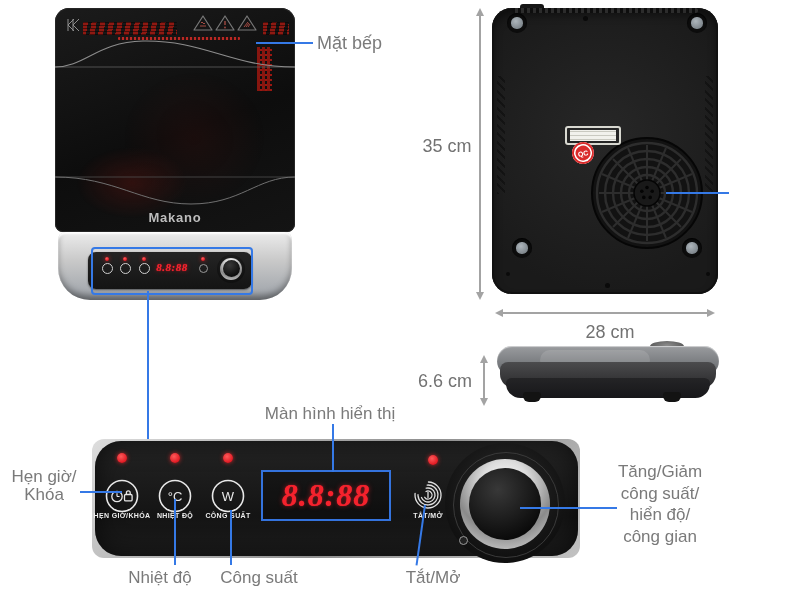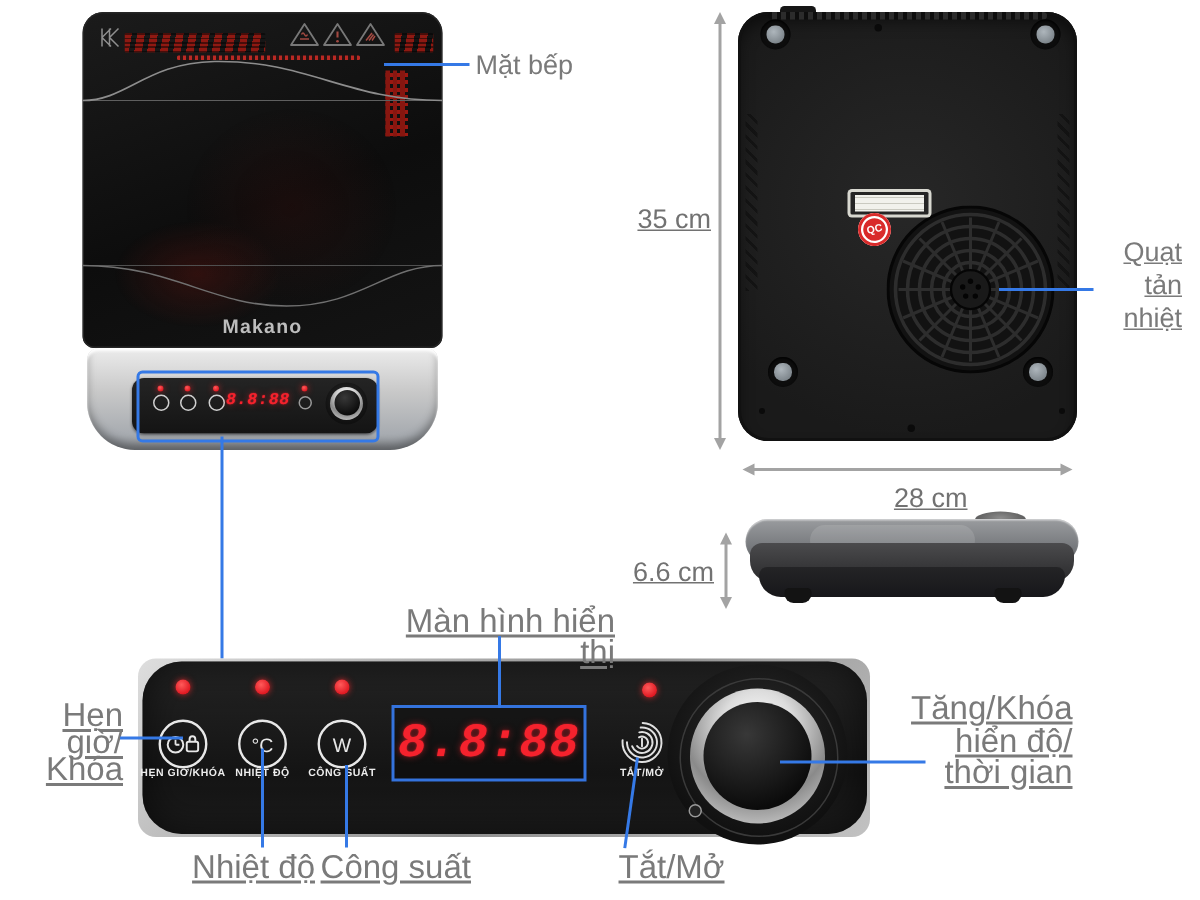--- a/index.html
+++ b/index.html
@@ -1,21 +1,21 @@
 <!DOCTYPE html>
 <html><head>
 <meta charset="utf-8">
 <style>
   html,body{margin:0;padding:0;background:#fff;}
   .stage{position:relative;width:800px;height:600px;background:#fff;overflow:hidden;
          font-family:"Liberation Sans",sans-serif;}
   .abs{position:absolute;}
   
   .callout{color:#7a7a7a;font-size:18px;line-height:21px;}
-  .callout.sm{font-size:22px;}
+  .callout.sm{font-size:17px;}
   .dim{color:#727272;font-size:18px;}
   .bl{background:#3579e6;}
   .blue-h{height:2px;}
   .blue-v{width:2px;}
   .gray-line{background:#a3a3a3;}
   .tri{width:0;height:0;}
   
   .glass{left:0;top:0;width:240px;height:224px;border-radius:14px 14px 8px 8px;
     background:linear-gradient(160deg,#1b1b1b,#0d0d0d 55%,#141414);
     box-shadow:inset 0 0 0 1px #262626;}
@@ -31,21 +31,21 @@
      repeating-linear-gradient(90deg,#8e1710 0 3px,rgba(0,0,0,0) 3px 5px),
      repeating-linear-gradient(0deg,rgba(170,25,18,.95) 0 2.5px,transparent 2.5px 5px);opacity:.95;}
   .brandtext{color:#bdbdbd;font-size:13px;font-weight:600;letter-spacing:.8px;text-align:center;}
   .fbase{background:linear-gradient(180deg,#ececec,#c9c9c9 42%,#a7abb0 85%,#8e9297);
     border-radius:8px 8px 32px 32px;box-shadow:inset 0 2px 2px #fff,inset 0 -4px 6px rgba(0,0,0,.35);}
   .mini-panel{background:linear-gradient(180deg,#242424,#141414);border-radius:8px;
     box-shadow:0 1px 2px rgba(0,0,0,.5);}
   .mini-circle{border:1px solid #cfcfcf;border-radius:50%;width:11px;height:11px;box-sizing:border-box;}
   .reddot{background:radial-gradient(circle at 40% 35%,#ff5a5a,#e01922 70%);border-radius:50%;
     box-shadow:0 0 4px rgba(240,40,45,.8);}
-  .led{font-family:Liberation Mono, monospace;font-style:italic;font-weight:700;color:#f5222d;
+  .led{font-family:Liberation Serif, serif;font-style:italic;font-weight:700;color:#f5222d;
     text-shadow:0 0 5px rgba(245,34,45,.55),0 0 1px rgba(245,34,45,.9);}
   .hl-rect{border:2px solid #3579e6;border-radius:4px;}
   
   .bbody{background:radial-gradient(circle at 50% 45%,#272727,#1a1a1a 80%);
     border-radius:20px;box-shadow:inset 0 0 0 2px #111,inset 0 6px 10px rgba(0,0,0,.5);}
   .serr{background:repeating-linear-gradient(90deg,#0e0e0e 0 3px,#2c2c2c 3px 6px);border-radius:3px;}
   .foot{border-radius:50%;background:#0d0d0d;box-shadow:inset 0 1px 2px #000;}
   .foot i{position:absolute;left:22%;top:22%;width:56%;height:56%;border-radius:50%;
     background:radial-gradient(circle at 40% 35%,#aeb6bc,#7c848a 75%);}
   .vent{background:repeating-linear-gradient(45deg,#0b0b0b 0 2px,transparent 2px 6px);opacity:.55;}
@@ -78,21 +78,21 @@
   .silver{background:linear-gradient(135deg,#dedede,#8f8f8f 55%,#c2c2c2);border-radius:12px;}
   .panel{background:linear-gradient(180deg,#242424,#141414 65%,#1c1c1c);border-radius:26px;
     box-shadow:inset 0 0 26px rgba(0,0,0,.6);}
   .btn-label{color:#ececec;font-size:7px;font-weight:700;letter-spacing:.35px;text-align:center;white-space:nowrap;}
   .disp{border:2px solid #3473dd;background:rgba(0,0,0,.25);display:flex;align-items:center;justify-content:center;}
   .knob-housing{border-radius:50%;background:radial-gradient(circle at 50% 40%,#2c2c2c,#101010 72%);}
   .knob-ring{border-radius:50%;background:radial-gradient(circle at 50% 28%,#ffffff,#dcdcdc 30%,#8a8a8a 62%,#d6d6d6 95%);}
   .knob-face{border-radius:50%;background:radial-gradient(circle at 40% 30%,#383838,#0b0b0b 75%);}
   .knob-arc{border:1px solid #3a3a3a;border-radius:50%;}
   .knob-marker{border:1.5px solid #9a9a9a;border-radius:50%;background:#222;}
-  .ctext{text-align:right;text-decoration:underline;}
+  .ctext{text-align:center;}
 </style>
 </head>
 <body>
 
 <div class="stage">
 
   <div class="abs" style="left:55px;top:8px;width:240px;height:292px;">
     <div class="abs glass"></div>
     <div class="abs glass-reflect"></div>
 
@@ -201,25 +201,20 @@
   <div class="abs tri" style="left:476px;top:8px;border-left:4px solid transparent;border-right:4px solid transparent;border-bottom:8px solid #a3a3a3;"></div>
   <div class="abs tri" style="left:476px;top:292px;border-left:4px solid transparent;border-right:4px solid transparent;border-top:8px solid #a3a3a3;"></div>
   <div class="abs dim ctext" style="left:420px;top:136px;width:54px;">35 cm</div>
 
   <div class="abs gray-line" style="left:501px;top:312px;width:208px;height:2px;"></div>
   <div class="abs tri" style="left:495px;top:309px;border-top:4px solid transparent;border-bottom:4px solid transparent;border-right:8px solid #a3a3a3;"></div>
   <div class="abs tri" style="left:707px;top:309px;border-top:4px solid transparent;border-bottom:4px solid transparent;border-left:8px solid #a3a3a3;"></div>
   <div class="abs dim ctext" style="left:575px;top:322px;width:70px;">28 cm</div>
 
   <div class="abs bl blue-h" style="left:666px;top:192px;width:63px;"></div>
-  <div class="abs callout ctext" style="left:726px;top:157px;width:62px;line-height:22px;">
-    <div>Quạt</div>
-    <div>tản</div>
-    <div>nhiệt</div>
-  </div>
 
   <div class="abs" style="left:495px;top:338px;width:226px;height:70px;">
     <div class="abs sknob-top" style="left:155px;top:3px;width:34px;height:11px;"></div>
     <div class="abs sknob-body" style="left:156px;top:8px;width:32px;height:18px;"></div>
     <div class="abs stop" style="left:2px;top:8px;width:222px;height:30px;"></div>
     <div class="abs soval" style="left:45px;top:12px;width:110px;height:20px;"></div>
     <div class="abs smid" style="left:5px;top:24px;width:216px;height:26px;"></div>
     <div class="abs slow" style="left:11px;top:40px;width:204px;height:20px;"></div>
     <div class="abs sfoot" style="left:28px;top:54px;width:18px;height:10px;"></div>
     <div class="abs sfoot" style="left:168px;top:54px;width:18px;height:10px;"></div>
@@ -293,18 +288,19 @@
   <div class="abs callout sm ctext" style="left:110px;top:567px;width:100px;">Nhiệt độ</div>
 
   <div class="abs bl blue-v" style="left:230px;top:510px;height:55px;"></div>
   <div class="abs callout sm ctext" style="left:204px;top:567px;width:110px;">Công suất</div>
 
   <div class="abs bl blue-v" style="left:424px;top:505px;height:61px;transform:rotate(8deg);transform-origin:top center;"></div>
   <div class="abs callout sm ctext" style="left:383px;top:567px;width:100px;">Tắt/Mở</div>
 
   <div class="abs bl blue-h" style="left:520px;top:507px;width:97px;"></div>
   <div class="abs callout sm ctext" style="left:605px;top:461px;width:110px;line-height:21.5px;">
-    <div>Tăng/Khóa</div>
+    <div>Tăng/Giảm</div>
+    <div>công suất/</div>
     <div>hiển độ/</div>
-    <div>thời gian</div>
+    <div>công gian</div>
   </div>
 
 </div>
 
 </body></html>

